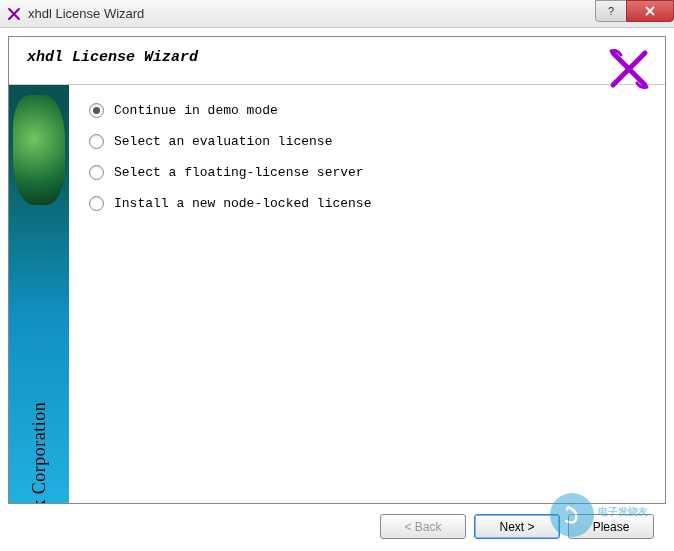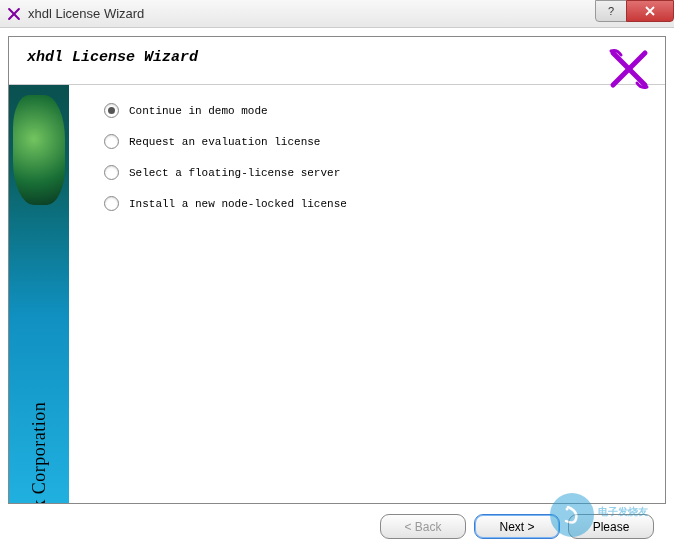--- a/index.html
+++ b/index.html
@@ -113,23 +113,23 @@
       transform: translateX(-50%) rotate(-90deg);
       transform-origin: center;
       white-space: nowrap;
       font-family: Georgia, serif;
       font-size: 18px;
       color: #000;
       letter-spacing: 0.5px;
     }
     .options-area {
       flex: 1;
-      padding: 18px 35px;
+      padding: 18px 20px;
       font-family: "Courier New", monospace;
-      font-size: 11px;
+      font-size: 13px;
     }
     .radio-row {
       display: flex;
       align-items: center;
       margin-bottom: 16px;
       cursor: pointer;
     }
     .radio-outer {
       width: 15px; height: 15px;
       border: 1px solid #888;
@@ -151,21 +151,21 @@
       display: flex;
       justify-content: flex-end;
       gap: 8px;
       position: relative;
     }
     .btn {
       min-width: 86px;
       height: 25px;
       border: 1px solid #888;
       background: linear-gradient(to bottom, #fdfdfd, #e4e4e4);
-      border-radius: 9px;
+      border-radius: 3px;
       font-size: 12px;
       font-family: "MS Sans Serif", sans-serif;
       display: inline-flex;
       align-items: center; justify-content: center;
       cursor: pointer;
     }
     .btn.default {
       border: 1px solid #3a7fd5;
       box-shadow: 0 0 0 1px #7ab6f5 inset;
       text-align: center;
@@ -235,21 +235,21 @@
         <div class="side-banner-text">X-Tek Corporation</div>
       </div>
 
       <div class="options-area">
         <div class="radio-row">
           <span class="radio-outer checked"></span>
           <span>Continue in demo mode</span>
         </div>
         <div class="radio-row">
           <span class="radio-outer"></span>
-          <span>Request an evaluation license</span>
+          <span>Select an evaluation license</span>
         </div>
         <div class="radio-row">
           <span class="radio-outer"></span>
           <span>Select a floating-license server</span>
         </div>
         <div class="radio-row">
           <span class="radio-outer"></span>
           <span>Install a new node-locked license</span>
         </div>
       </div>

